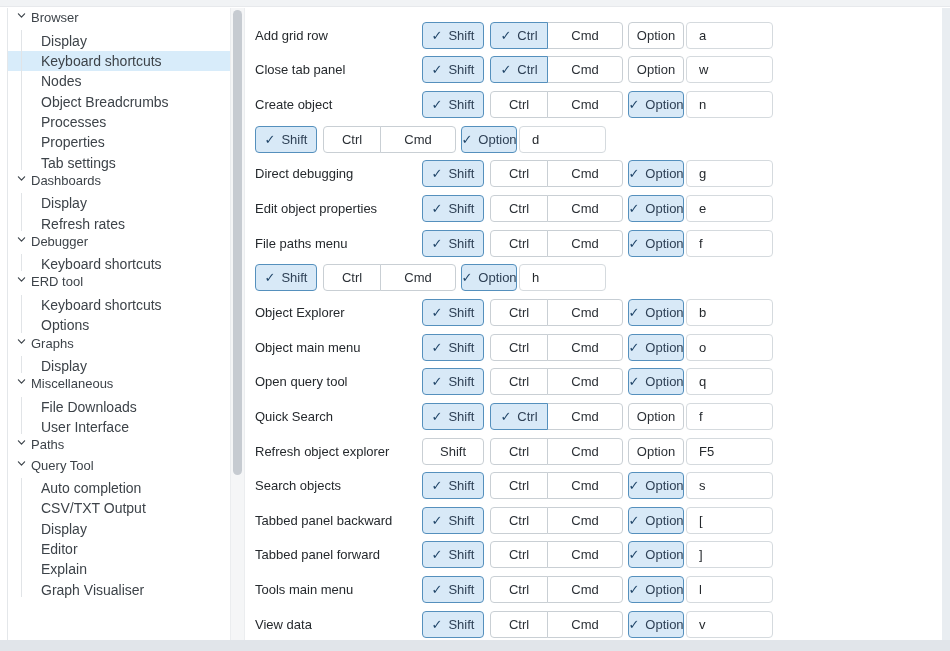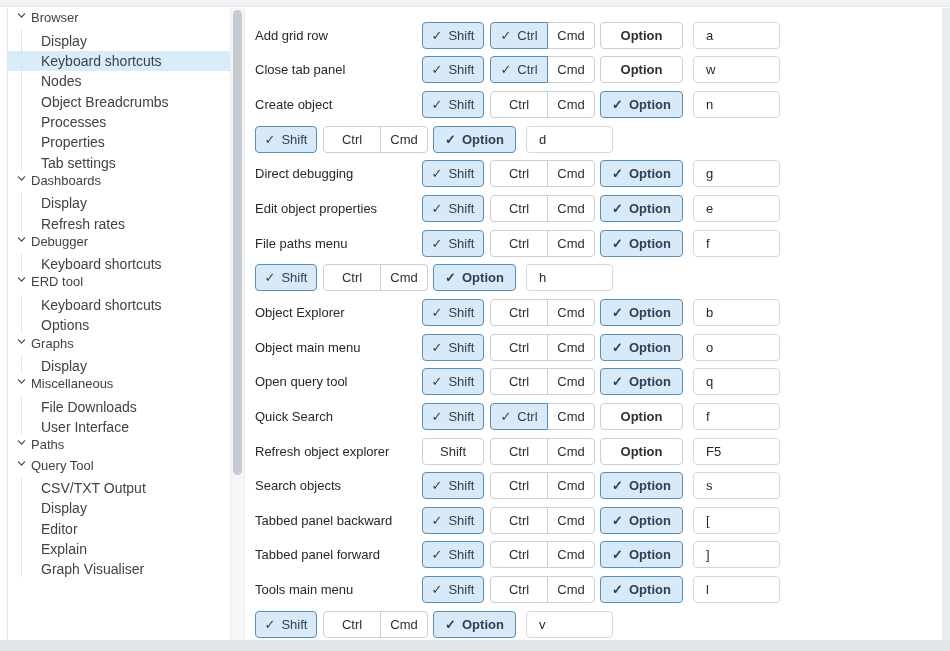--- a/index.html
+++ b/index.html
@@ -84,23 +84,23 @@
     font-family: "Liberation Sans", sans-serif;
     font-size: 13px; color: #2b3036;
     display: inline-flex; align-items: center; justify-content: center;
     cursor: pointer; padding: 0; position: relative;
   }
   .btn.checked { background: #d8e9f7; border-color: #5590bd; color: #2f4156; }
   .btn .check { margin-right: 6px; color: #1f4468; font-size: 13px; line-height: 1; }
   .btn-shift { width: 62px; margin-right: 6px; }
   .btn-group { display: inline-flex; margin-right: 5px; }
   .btn-ctrl { width: 58px; border-radius: 4px 0 0 4px; }
-  .btn-cmd  { width: 48px; border-radius: 0 4px 4px 0; margin-left: -1px; }
+  .btn-cmd  { width: 76px; border-radius: 0 4px 4px 0; margin-left: -1px; }
   .btn-group .btn.checked { z-index: 1; }
-  .btn-option { width: 83px; margin-right: 10px; font-weight: bold; }
+  .btn-option { width: 56px; margin-right: 2px; }
   .key-input {
     width: 87px; height: 27px;
     border: 1px solid #d5dade; border-radius: 4px;
     padding: 0 0 0 12px;
     font-family: "Liberation Sans", sans-serif;
     font-size: 13px; color: #25292d; background: #ffffff;
     outline: none;
   }
 </style>
 </head>
@@ -228,20 +228,23 @@
       </div>
       <div>
         <div class="tree-root">
           <svg class="chev" viewBox="0 0 16 16">
             <path d="M3.5 5.5 8 10.5 12.5 5.5" fill="none" stroke="#3f464d" stroke-width="1.7" stroke-linecap="round" stroke-linejoin="round"></path>
           </svg>
           <span>Query Tool</span>
         </div>
         <div class="tree-children">
           <div class="tree-item">
+            <span>Auto completion</span>
+          </div>
+          <div class="tree-item">
             <span>CSV/TXT Output</span>
           </div>
           <div class="tree-item">
             <span>Display</span>
           </div>
           <div class="tree-item">
             <span>Editor</span>
           </div>
           <div class="tree-item">
             <span>Explain</span>
@@ -587,20 +590,21 @@
               <span>Cmd</span>
             </button>
           </div>
           <button type="button" class="btn btn-option checked">
             <span class="check">✓</span>
             <span>Option</span>
           </button>
           <input class="key-input" value="l" style="">
         </div>
         <div class="shortcut-row">
+          <span class="shortcut-label">View data</span>
           <button type="button" class="btn btn-shift checked">
             <span class="check">✓</span>
             <span>Shift</span>
           </button>
           <div class="btn-group">
             <button type="button" class="btn btn-ctrl">
               <span>Ctrl</span>
             </button>
             <button type="button" class="btn btn-cmd">
               <span>Cmd</span>

